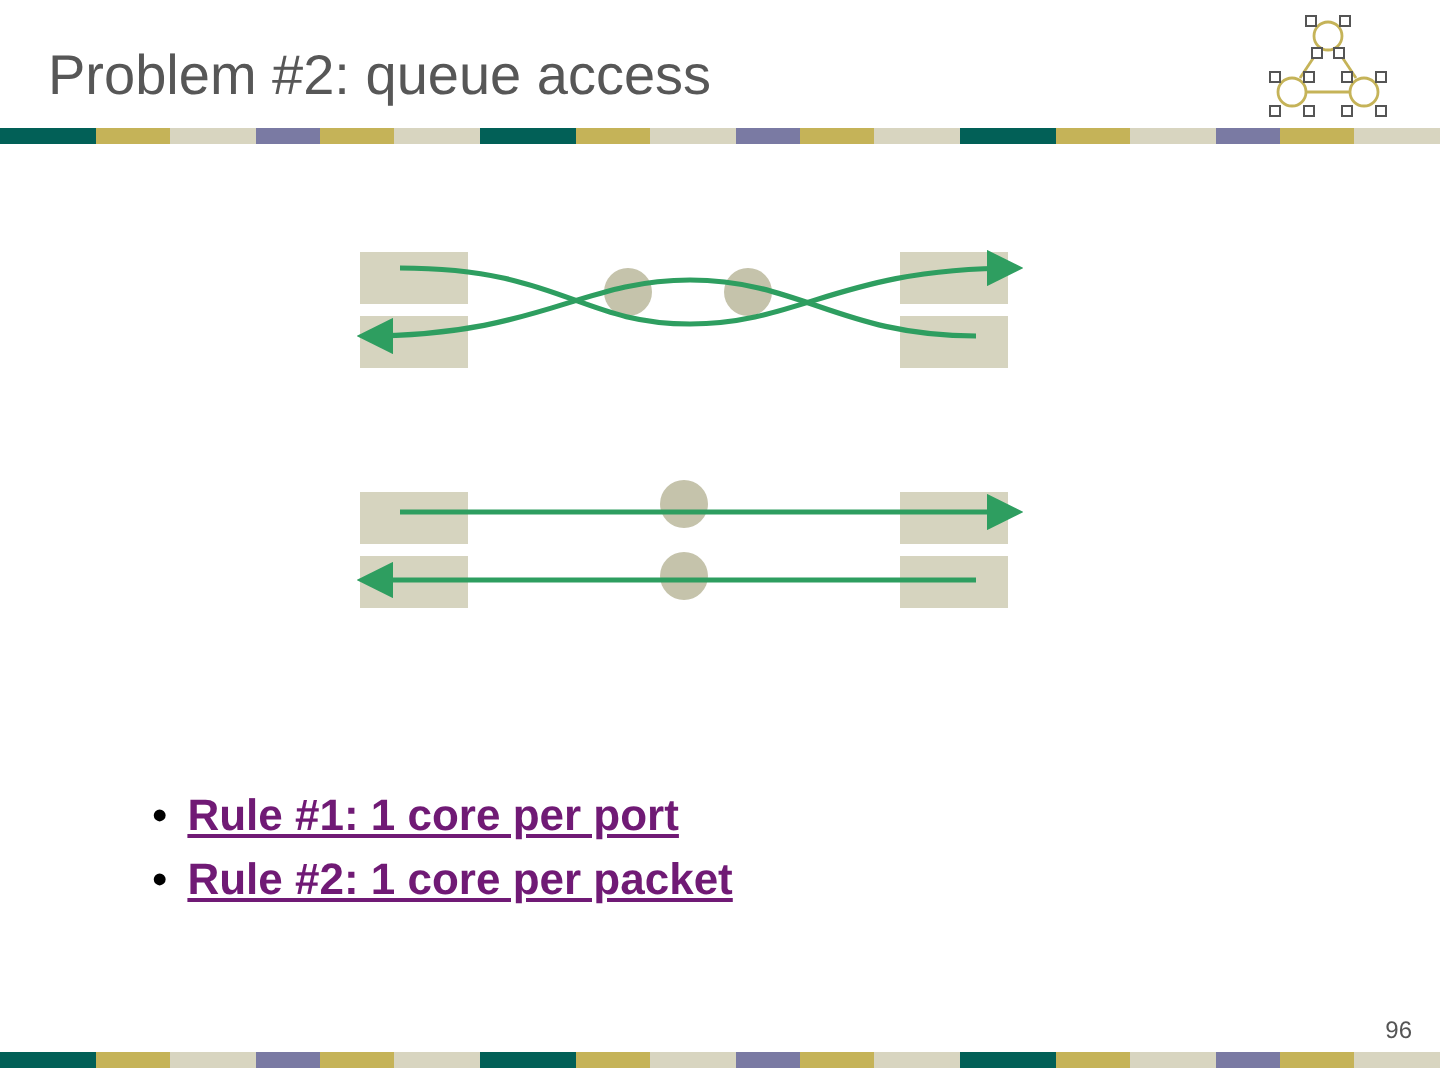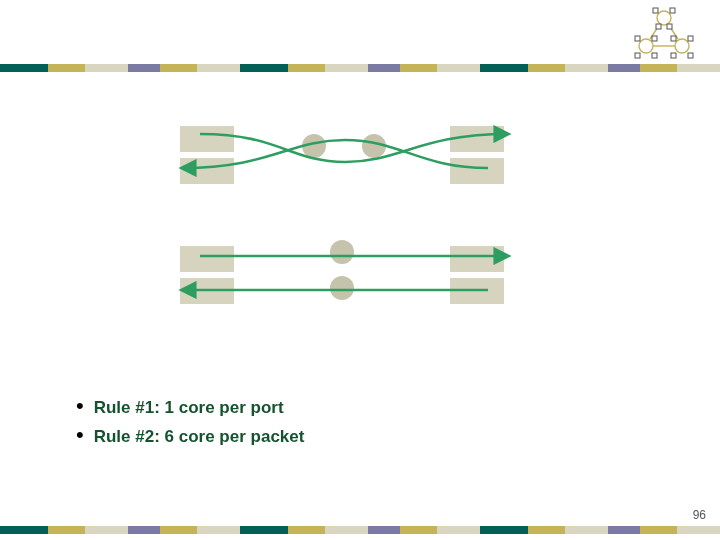--- a/index.html
+++ b/index.html
@@ -12,28 +12,29 @@
   .stripe.top { top: 64px; width: 720px; }
   .stripe.bottom { bottom: 6px; width: 720px; }
   .seg { height: 100%; }
   .diagram { position: absolute; left: 140px; top: 110px; width: 420px; height: 230px; }
   .box { position: absolute; width: 54px; height: 26px; background: #d6d4bf; }
   .circle { position: absolute; width: 24px; height: 24px; background: #c5c3ab; border-radius: 50%; }
   .arrow-svg { position: absolute; left: 0; top: 0; width: 420px; height: 230px; overflow: visible; }
   .bullets { position: absolute; left: 76px; top: 395px; }
   .bullets .row { display: flex; align-items: baseline; margin-bottom: 6px; }
   .bullets .dot { font-size: 22px; margin-right: 10px; line-height: 1; color: #000; }
-  .bullets .txt { font-size: 17px; font-weight: 700; color: #14532d; }
+  .bullets .txt { font-size: 22px; font-weight: 700; color: #701a75; text-decoration: underline; }
   .pagenum { position: absolute; right: 14px; bottom: 18px; font-size: 12px; color: #555; }
 </style>
 </head>
 <body>
 
 <div class="slide">
 
+  <div class="title">Problem #2: queue access</div>
 
   <div class="logo">
     <svg viewBox="0 0 76 62">
       <g stroke="#c5b358" stroke-width="1.4" fill="none">
         <circle cx="38" cy="12" r="7"></circle>
         <circle cx="20" cy="40" r="7"></circle>
         <circle cx="56" cy="40" r="7"></circle>
         <line x1="34" y1="18" x2="24" y2="33"></line>
         <line x1="42" y1="18" x2="52" y2="33"></line>
         <line x1="27" y1="40" x2="49" y2="40"></line>
@@ -106,21 +107,21 @@
     </svg>
   </div>
 
   <div class="bullets">
     <div class="row">
       <span class="dot">•</span>
       <span class="txt">Rule #1: 1 core per port</span>
     </div>
     <div class="row">
       <span class="dot">•</span>
-      <span class="txt">Rule #2: 6 core per packet</span>
+      <span class="txt">Rule #2: 1 core per packet</span>
     </div>
   </div>
 
   <div class="stripe bottom">
       <div class="seg" style="background: rgb(2, 96, 87); width: 54px;"></div>
       <div class="seg" style="background: rgb(197, 179, 88); width: 42px;"></div>
       <div class="seg" style="background: rgb(216, 213, 192); width: 48px;"></div>
       <div class="seg" style="background: rgb(122, 122, 163); width: 36px;"></div>
       <div class="seg" style="background: rgb(197, 179, 88); width: 42px;"></div>
       <div class="seg" style="background: rgb(216, 213, 192); width: 48px;"></div>

